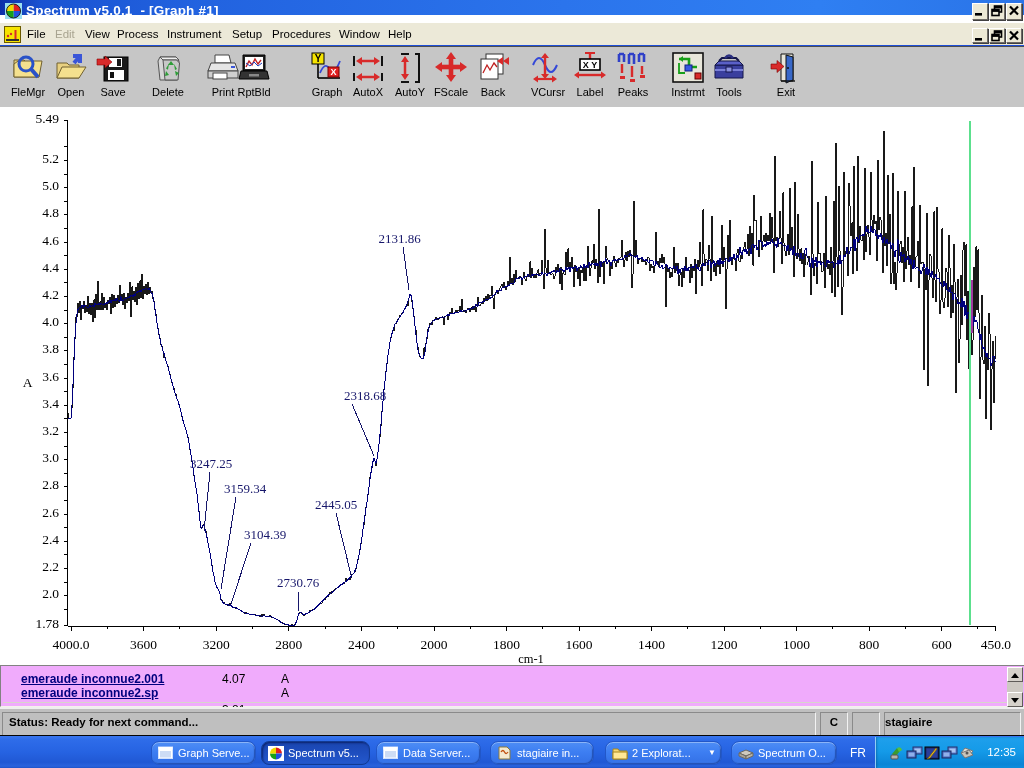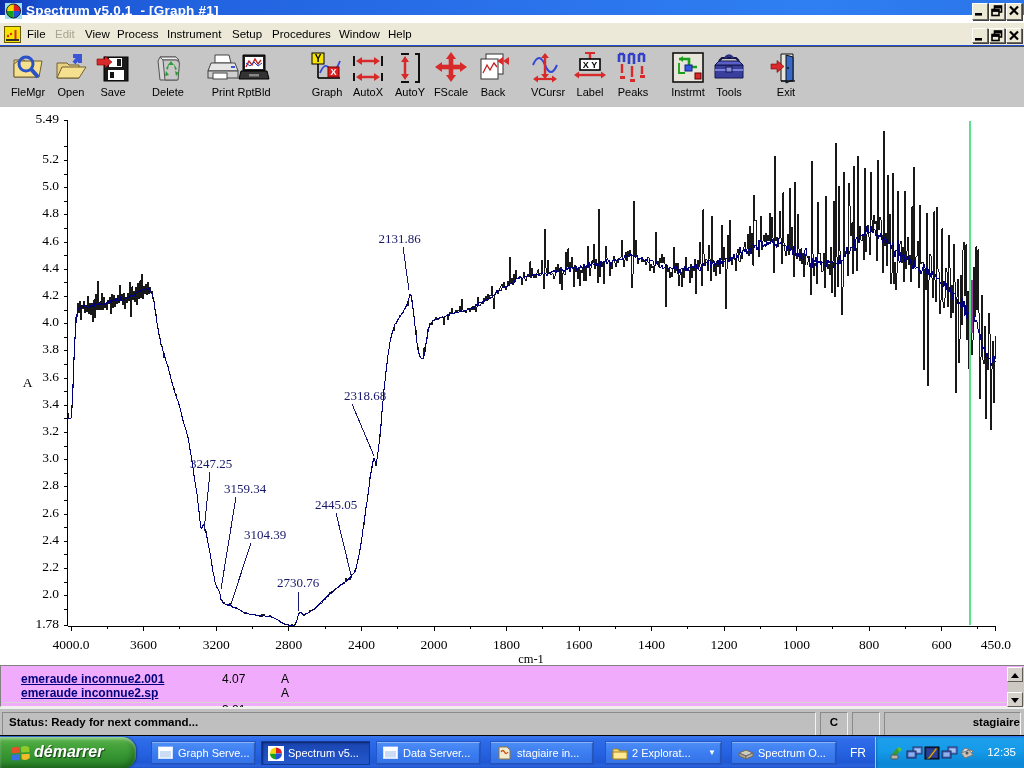--- a/index.html
+++ b/index.html
@@ -27,21 +27,21 @@
 .spanel{position:absolute;top:3px;height:26px;background:#bfbfbf;
  border:1px solid #8a8a8a;border-bottom-color:#f2f2f2;border-right-color:#f2f2f2;
  font-size:11.5px;font-weight:bold;color:#000}
 #taskbar{left:0;top:735px;width:1024px;height:33px;border-top:1px solid #050505;
  background:linear-gradient(#3a77ef 0%,#2e6ce9 12%,#2663e2 50%,#2058d4 82%,#2a63dd 94%,#1e52c8 100%)}
 #startbtn{position:absolute;left:0;top:1px;width:136px;height:32px;color:#fff;
  background:linear-gradient(#64bc57 0%,#4aa63e 22%,#379633 55%,#2e8a2c 80%,#257a24 100%);
  border-radius:0 14px 14px 0;box-shadow:inset 0 2px 3px rgba(255,255,255,0.4),inset -3px -3px 6px rgba(0,40,0,0.35),1px 0 2px rgba(0,0,0,0.4)}
 #startbtn span{position:absolute;left:34px;top:6px;font-size:16px;font-weight:bold;font-style:italic;
  text-shadow:1px 1px 1px rgba(0,0,0,0.55)}
-.tbtn{position:absolute;top:5px;height:24px;border-radius:0;color:#fff;font-size:11px;
+.tbtn{position:absolute;top:5px;height:24px;border-radius:8px;color:#fff;font-size:11px;
  background:linear-gradient(#4e8df5 0%,#3d7ef2 45%,#3674e9 85%,#3b79ec 100%);
  box-shadow:inset 0 1px 0 rgba(255,255,255,0.35),inset -1px -1px 1px rgba(0,20,90,0.4);
  border:1px solid #2257c8;white-space:nowrap;overflow:hidden}
 .tbtn.pressed{background:linear-gradient(#1a45ae 0%,#1d4cbc 40%,#2458cd 100%);
  box-shadow:inset 1px 1px 2px rgba(0,10,60,0.6);border-color:#123a92}
 .tbtn .ticon{position:absolute;left:6px;top:4px}
 .tbtn .ttxt{position:absolute;left:26px;top:5px}
 #tray{position:absolute;right:0;top:1px;width:149px;height:32px;
  background:linear-gradient(#1fa0ec 0%,#149ae8 45%,#0b85d6 85%,#0f90e0 100%);
  border-left:1px solid #92cdf5;box-shadow:inset 1px 0 2px rgba(0,60,120,0.4)}
@@ -451,36 +451,25 @@
  </div>
 </div>
 <div id="statusbar" class="abs">
  <div class="spanel" style="left:2px;width:814px">
       <span style="position:absolute;left:6px;top:3px">Status: Ready for next command...</span>
     </div>
  <div class="spanel" style="left:820px;width:28px;text-align:center">
       <span style="position:absolute;left:0;right:0;top:3px">C</span>
     </div>
  <div class="spanel" style="left:852px;width:28px"></div>
- <div class="spanel" style="left:884px;width:137px;text-align:right">
+ <div class="spanel" style="left:884px;width:137px;text-align:left">
       <span style="position:absolute;left:0;right:0;top:3px">stagiaire</span>
     </div>
 </div>
 <div id="taskbar" class="abs">
- <div id="startbtn">
-      <span style="position:absolute;left:10px;top:6px"><svg width="21" height="21" viewBox="0 0 21 21">
-          <g transform="rotate(-4 10 10)">
-            <path d="M1.5 4.8 Q5.5 2.6 9.5 4.4 L9.5 9.6 L1.5 9.6 Z" fill="#e8502a"></path>
-            <path d="M11.3 4.3 Q15.5 2.2 19.5 4.8 L19.5 9.6 L11.3 9.6 Z" fill="#8fca28"></path>
-            <path d="M1.5 11.3 L9.5 11.3 L9.5 16.6 Q5.5 18.4 1.5 15.8 Z" fill="#3a6fe8"></path>
-            <path d="M11.3 11.3 L19.5 11.3 L19.5 15.4 Q15.5 18.8 11.3 16.4 Z" fill="#f2bc28"></path>
-          </g>
-        </svg></span>
-      <span>démarrer</span>
-    </div>
  <div class="tbtn" style="left:151px;width:105px">
       <span class="ticon"><svg width="15" height="14" viewBox="0 0 15 14">
           <rect x="0.5" y="1" width="14" height="11.5" fill="#fff" stroke="#d0e0ff"></rect>
           <rect x="0.5" y="1" width="14" height="2.6" fill="#fff"></rect>
           <rect x="2" y="5" width="11" height="6.5" fill="#cddcf5"></rect>
         </svg></span>
       <span class="ttxt">Graph Serve...</span>
     </div>
  <div class="tbtn pressed" style="left:261px;width:109px">
       <span class="ticon"><svg width="16" height="15" viewBox="0 0 16 15">

